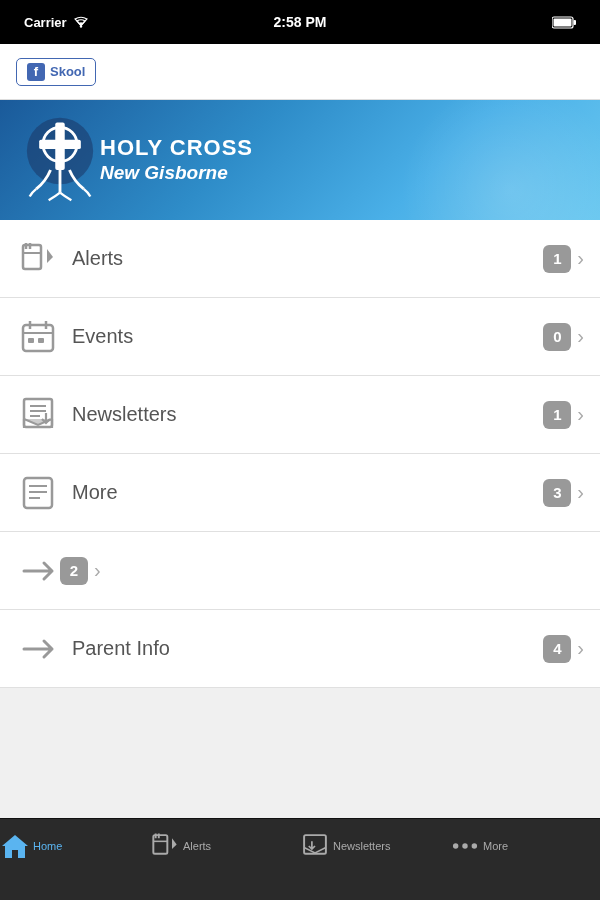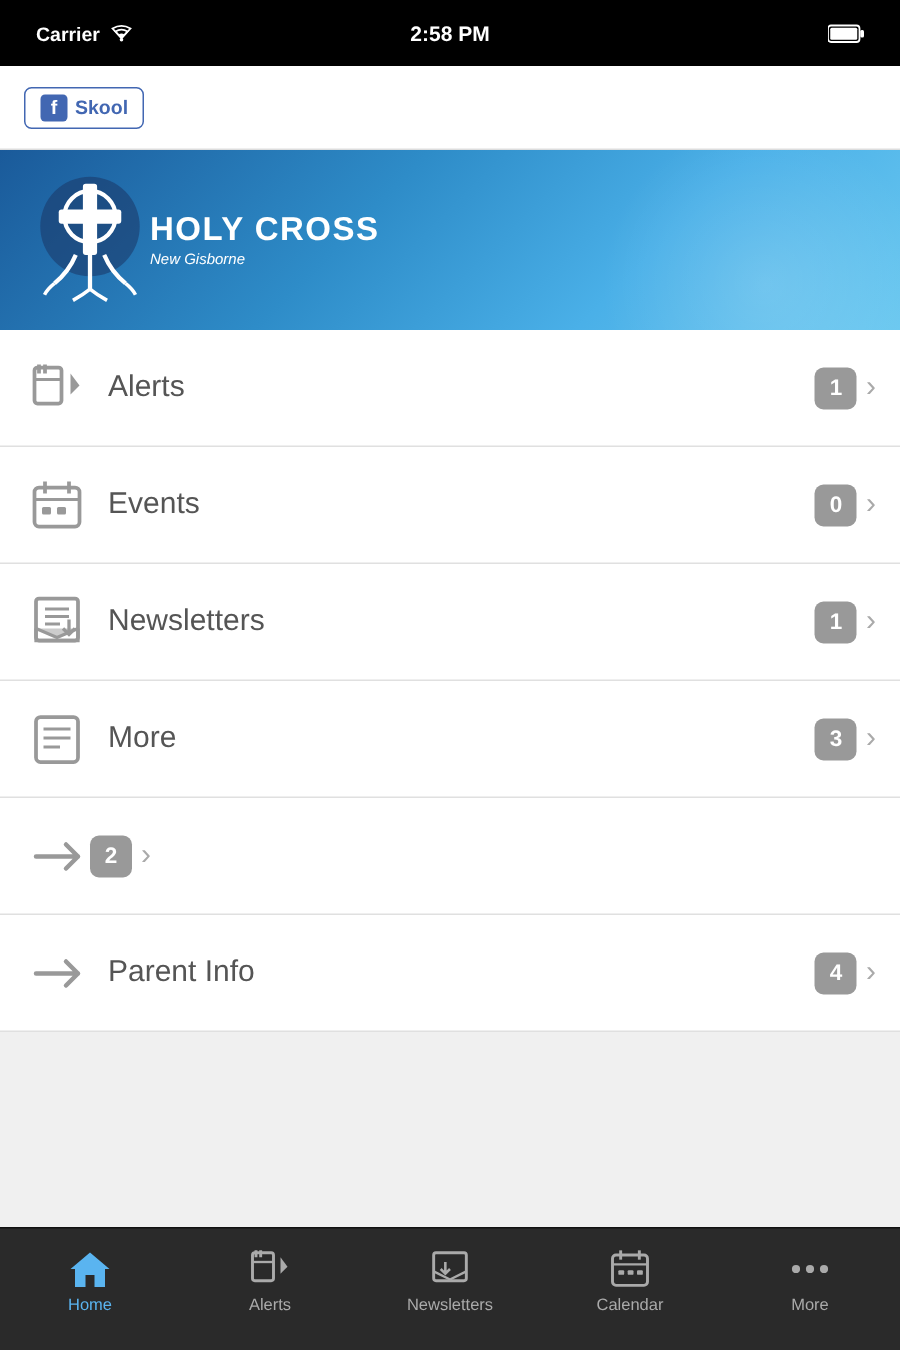--- a/index.html
+++ b/index.html
@@ -106,21 +106,21 @@
       border-radius: 50%;
     }
     .school-logo {
       width: 80px;
       height: 90px;
       flex-shrink: 0;
     }
     .school-info { color: #fff; z-index: 1; }
     .school-name { font-size: 22px; font-weight: 900; letter-spacing: 1px; text-transform: uppercase; line-height: 1.1; }
     .school-type { font-size: 13px; font-weight: 600; letter-spacing: 0.5px; text-transform: uppercase; margin-top: 2px; }
-    .school-location { font-size: 10px; font-style: italic; margin-top: 2px; font-weight: 400; }
+    .school-location { font-size: 19px; font-style: italic; margin-top: 2px; font-weight: 700; }
 
     
     #menu-list {
       background: #fff;
       flex: 1;
     }
     .menu-item {
       display: flex;
       align-items: center;
       padding: 0 16px;
@@ -172,21 +172,21 @@
       height: 82px;
       background: #2a2a2a;
       display: flex;
       align-items: flex-start;
       padding-top: 8px;
       border-top: 1px solid #111;
     }
     .tab-item {
       flex: 1;
       display: flex;
-      flex-direction: column;
+      flex-direction: row;
       align-items: center;
       gap: 3px;
       cursor: pointer;
       padding-top: 4px;
     }
     .tab-icon {
       width: 30px;
       height: 30px;
       display: flex;
       align-items: center;
@@ -367,34 +367,20 @@
     <div class="tab-icon">
       <svg width="28" height="28" viewBox="0 0 36 36">
         <rect x="4" y="4" width="28" height="24" rx="2" fill="none" stroke="#aaa" stroke-width="2.5"></rect>
         <path d="M4 20 L18 27 L32 20" fill="none" stroke="#aaa" stroke-width="2"></path>
         <path d="M14 12 L14 22 M10 18 L14 22 L18 18" fill="none" stroke="#aaa" stroke-width="2.2"></path>
       </svg>
     </div>
     <span class="tab-label">Newsletters</span>
   </div>
 
-  <div class="tab-item">
-    <div class="tab-icon">
-      <svg width="28" height="28" viewBox="0 0 36 36">
-        <rect x="3" y="6" width="30" height="26" rx="3" fill="none" stroke="#aaa" stroke-width="2.5"></rect>
-        <path d="M3 14 L33 14" stroke="#aaa" stroke-width="2"></path>
-        <line x1="10" y1="2" x2="10" y2="10" stroke="#aaa" stroke-width="2.5"></line>
-        <line x1="26" y1="2" x2="26" y2="10" stroke="#aaa" stroke-width="2.5"></line>
-        <rect x="8" y="19" width="5" height="4" rx="1" fill="#aaa"></rect>
-        <rect x="16" y="19" width="5" height="4" rx="1" fill="#aaa"></rect>
-        <rect x="24" y="19" width="5" height="4" rx="1" fill="#aaa"></rect>
-      </svg>
-    </div>
-    <span class="tab-label">Calendar</span>
-  </div>
 
   <div class="tab-item">
     <div class="tab-icon">
       <svg width="28" height="28" viewBox="0 0 36 36">
         <circle cx="6" cy="18" r="3.5" fill="#aaa"></circle>
         <circle cx="18" cy="18" r="3.5" fill="#aaa"></circle>
         <circle cx="30" cy="18" r="3.5" fill="#aaa"></circle>
       </svg>
     </div>
     <span class="tab-label">More</span>

